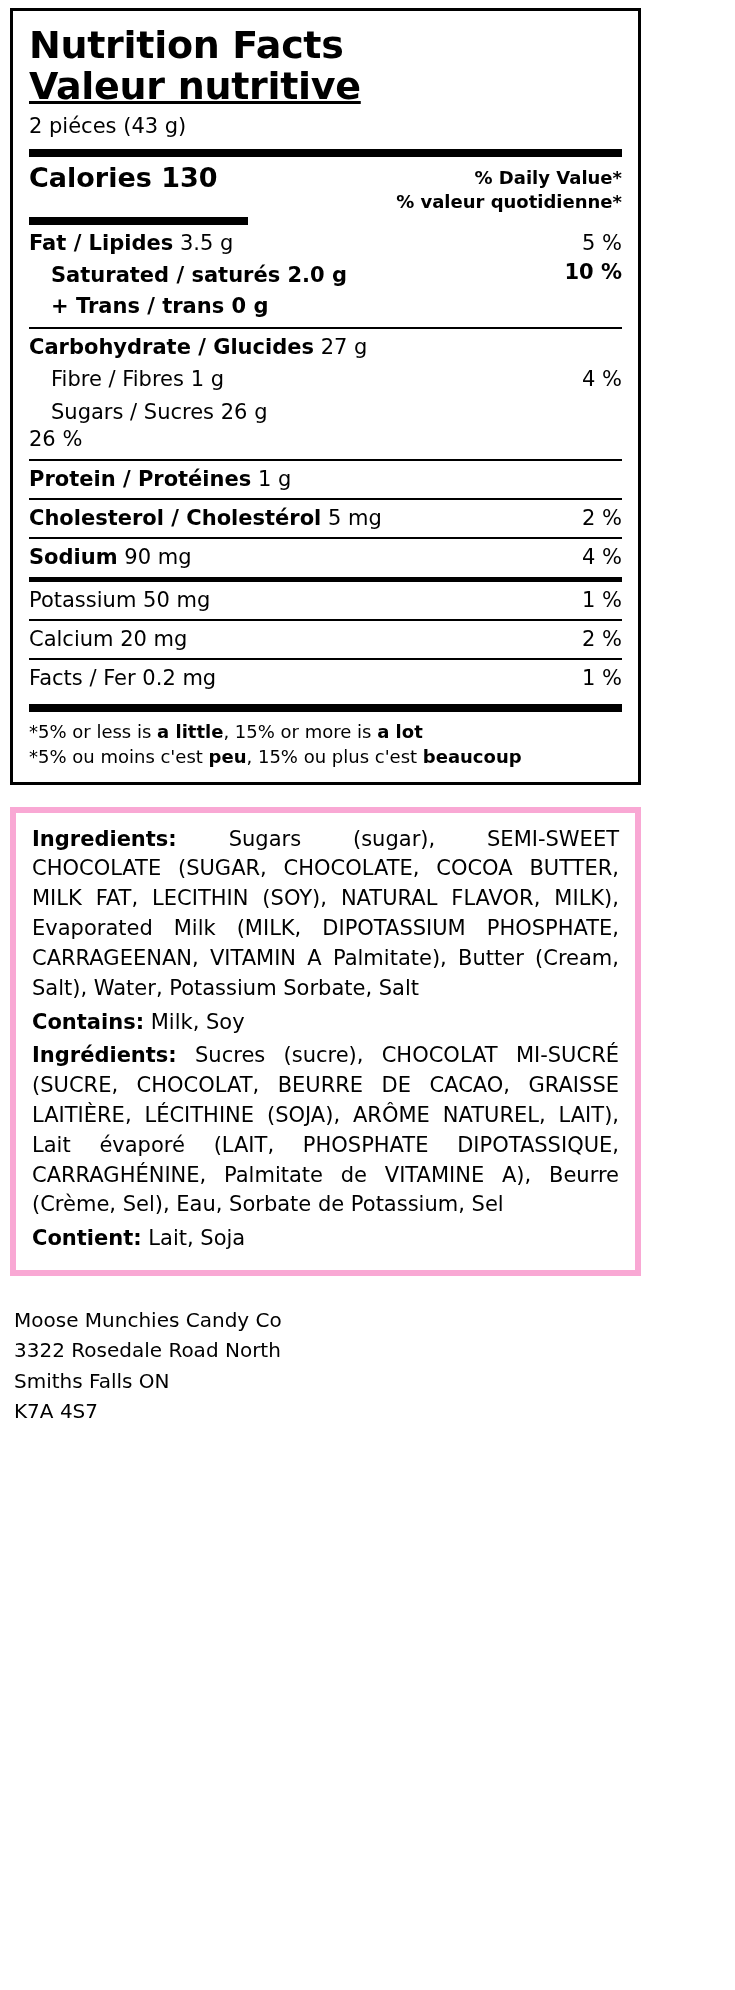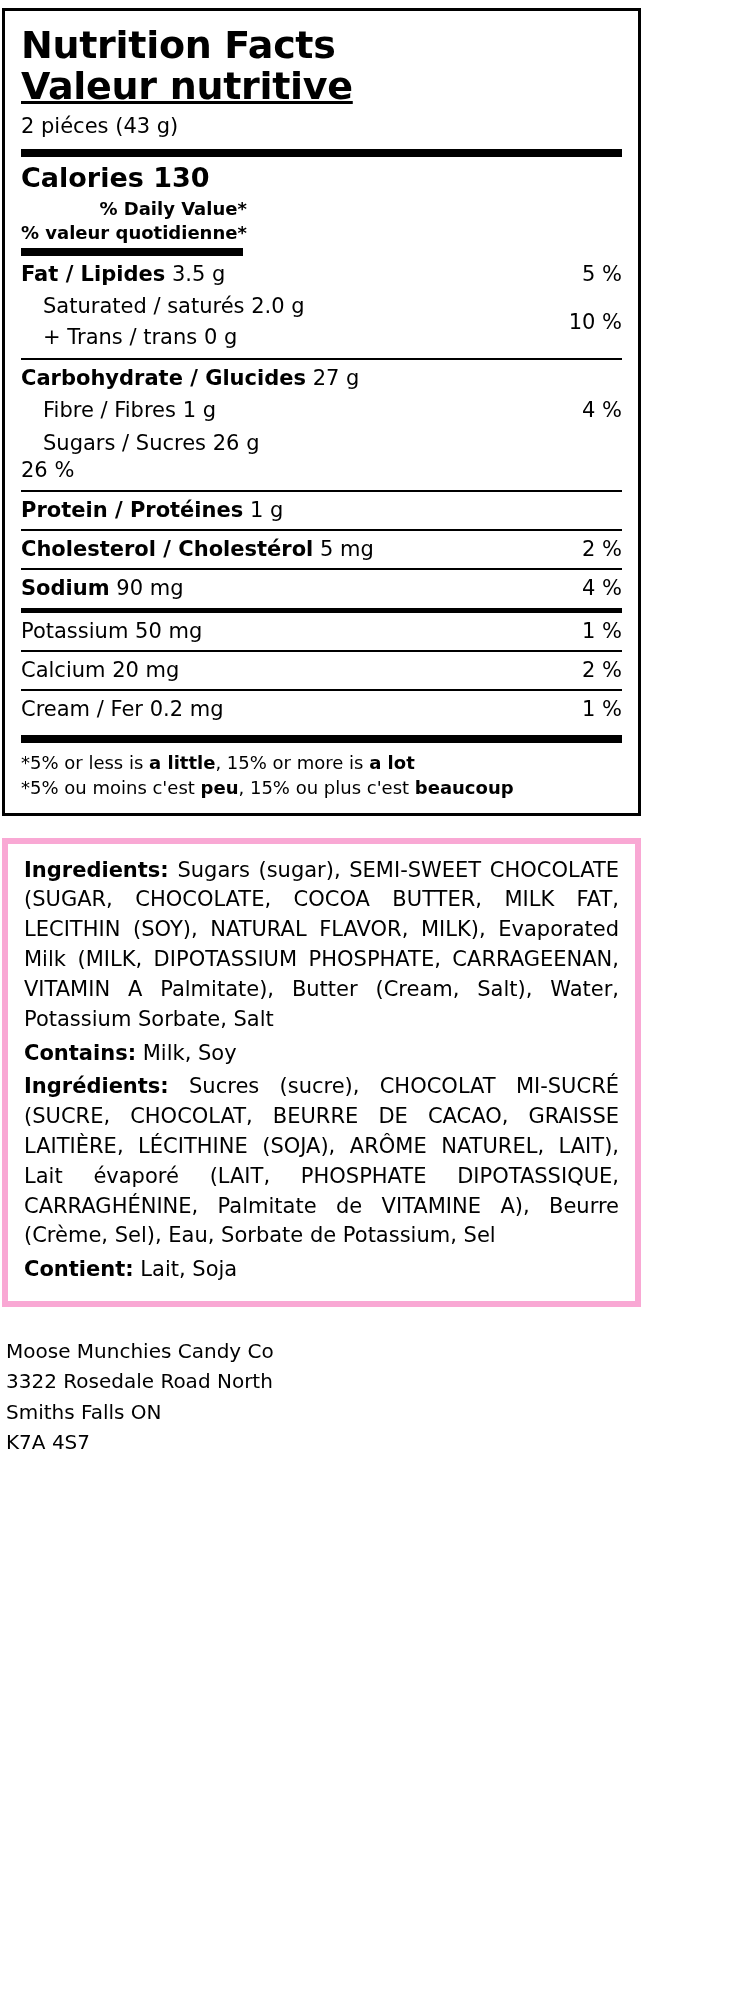--- a/index.html
+++ b/index.html
@@ -9,21 +9,21 @@
   }
   body {
     width: 735px;
     min-height: 1990px;
     font-family: "DejaVu Sans", "Liberation Sans", sans-serif;
     color: #000000;
     -webkit-font-smoothing: antialiased;
   }
   .page {
     width: 651px;
-    padding: 8px 10px 10px 2px;
+    padding: 8px 10px 10px 10px;
   }
 
   
   .nf-panel {
     border: 3px solid #000;
     padding: 14px 16px 12px 16px;
     margin-bottom: 22px;
   }
   .nf-title {
     font-size: 38px;
@@ -59,21 +59,20 @@
     border-top: 8px solid #000;
     width: 37%;
     margin: 0;
   }
 
   .cal-row {
     display: flex;
     align-items: flex-start;
     justify-content: space-between;
     padding: 5px 0 4px 0;
-    flex-direction: column;
   }
   .cal-left {
     font-size: 27px;
     font-weight: bold;
   }
   .dv-block {
     text-align: right;
     font-size: 18px;
     font-weight: bold;
     line-height: 1.32;
@@ -88,23 +87,24 @@
     font-size: 21px;
     line-height: 1.3;
   }
   .row .left { flex: 1 1 auto; padding-right: 10px; }
   .row .right { flex: 0 0 auto; text-align: right; white-space: nowrap; font-size: 21px; }
   .b { font-weight: bold; }
   .indent { padding-left: 22px; }
 
   .fat-group {
     display: flex;
-    align-items: center;
+    align-items: flex-start;
     justify-content: space-between;
     padding: 2px 0 4px 0;
+    font-weight: bold;
   }
   .fat-sub {
     font-size: 21px;
     line-height: 1.5;
     padding-left: 22px;
   }
   .fat-right {
     font-size: 21px;
     white-space: nowrap;
     padding-left: 10px;
@@ -262,21 +262,21 @@
         <span>Calcium</span>
         <span>20 mg</span>
       </div>
       <div class="right">2 %</div>
     </div>
 
     <div class="rule-thin"></div>
 
     <div class="row">
       <div class="left">
-        <span>Cream / Fer</span>
+        <span>Facts / Fer</span>
         <span>0.2 mg</span>
       </div>
       <div class="right">1 %</div>
     </div>
 
     <div class="rule-thick" style="margin-top:6px;"></div>
 
     <div class="footnote">
       <span>*5% or less is </span><span class="b">a little</span><span>, 15% or more is </span><span class="b">a lot</span>
     </div>

